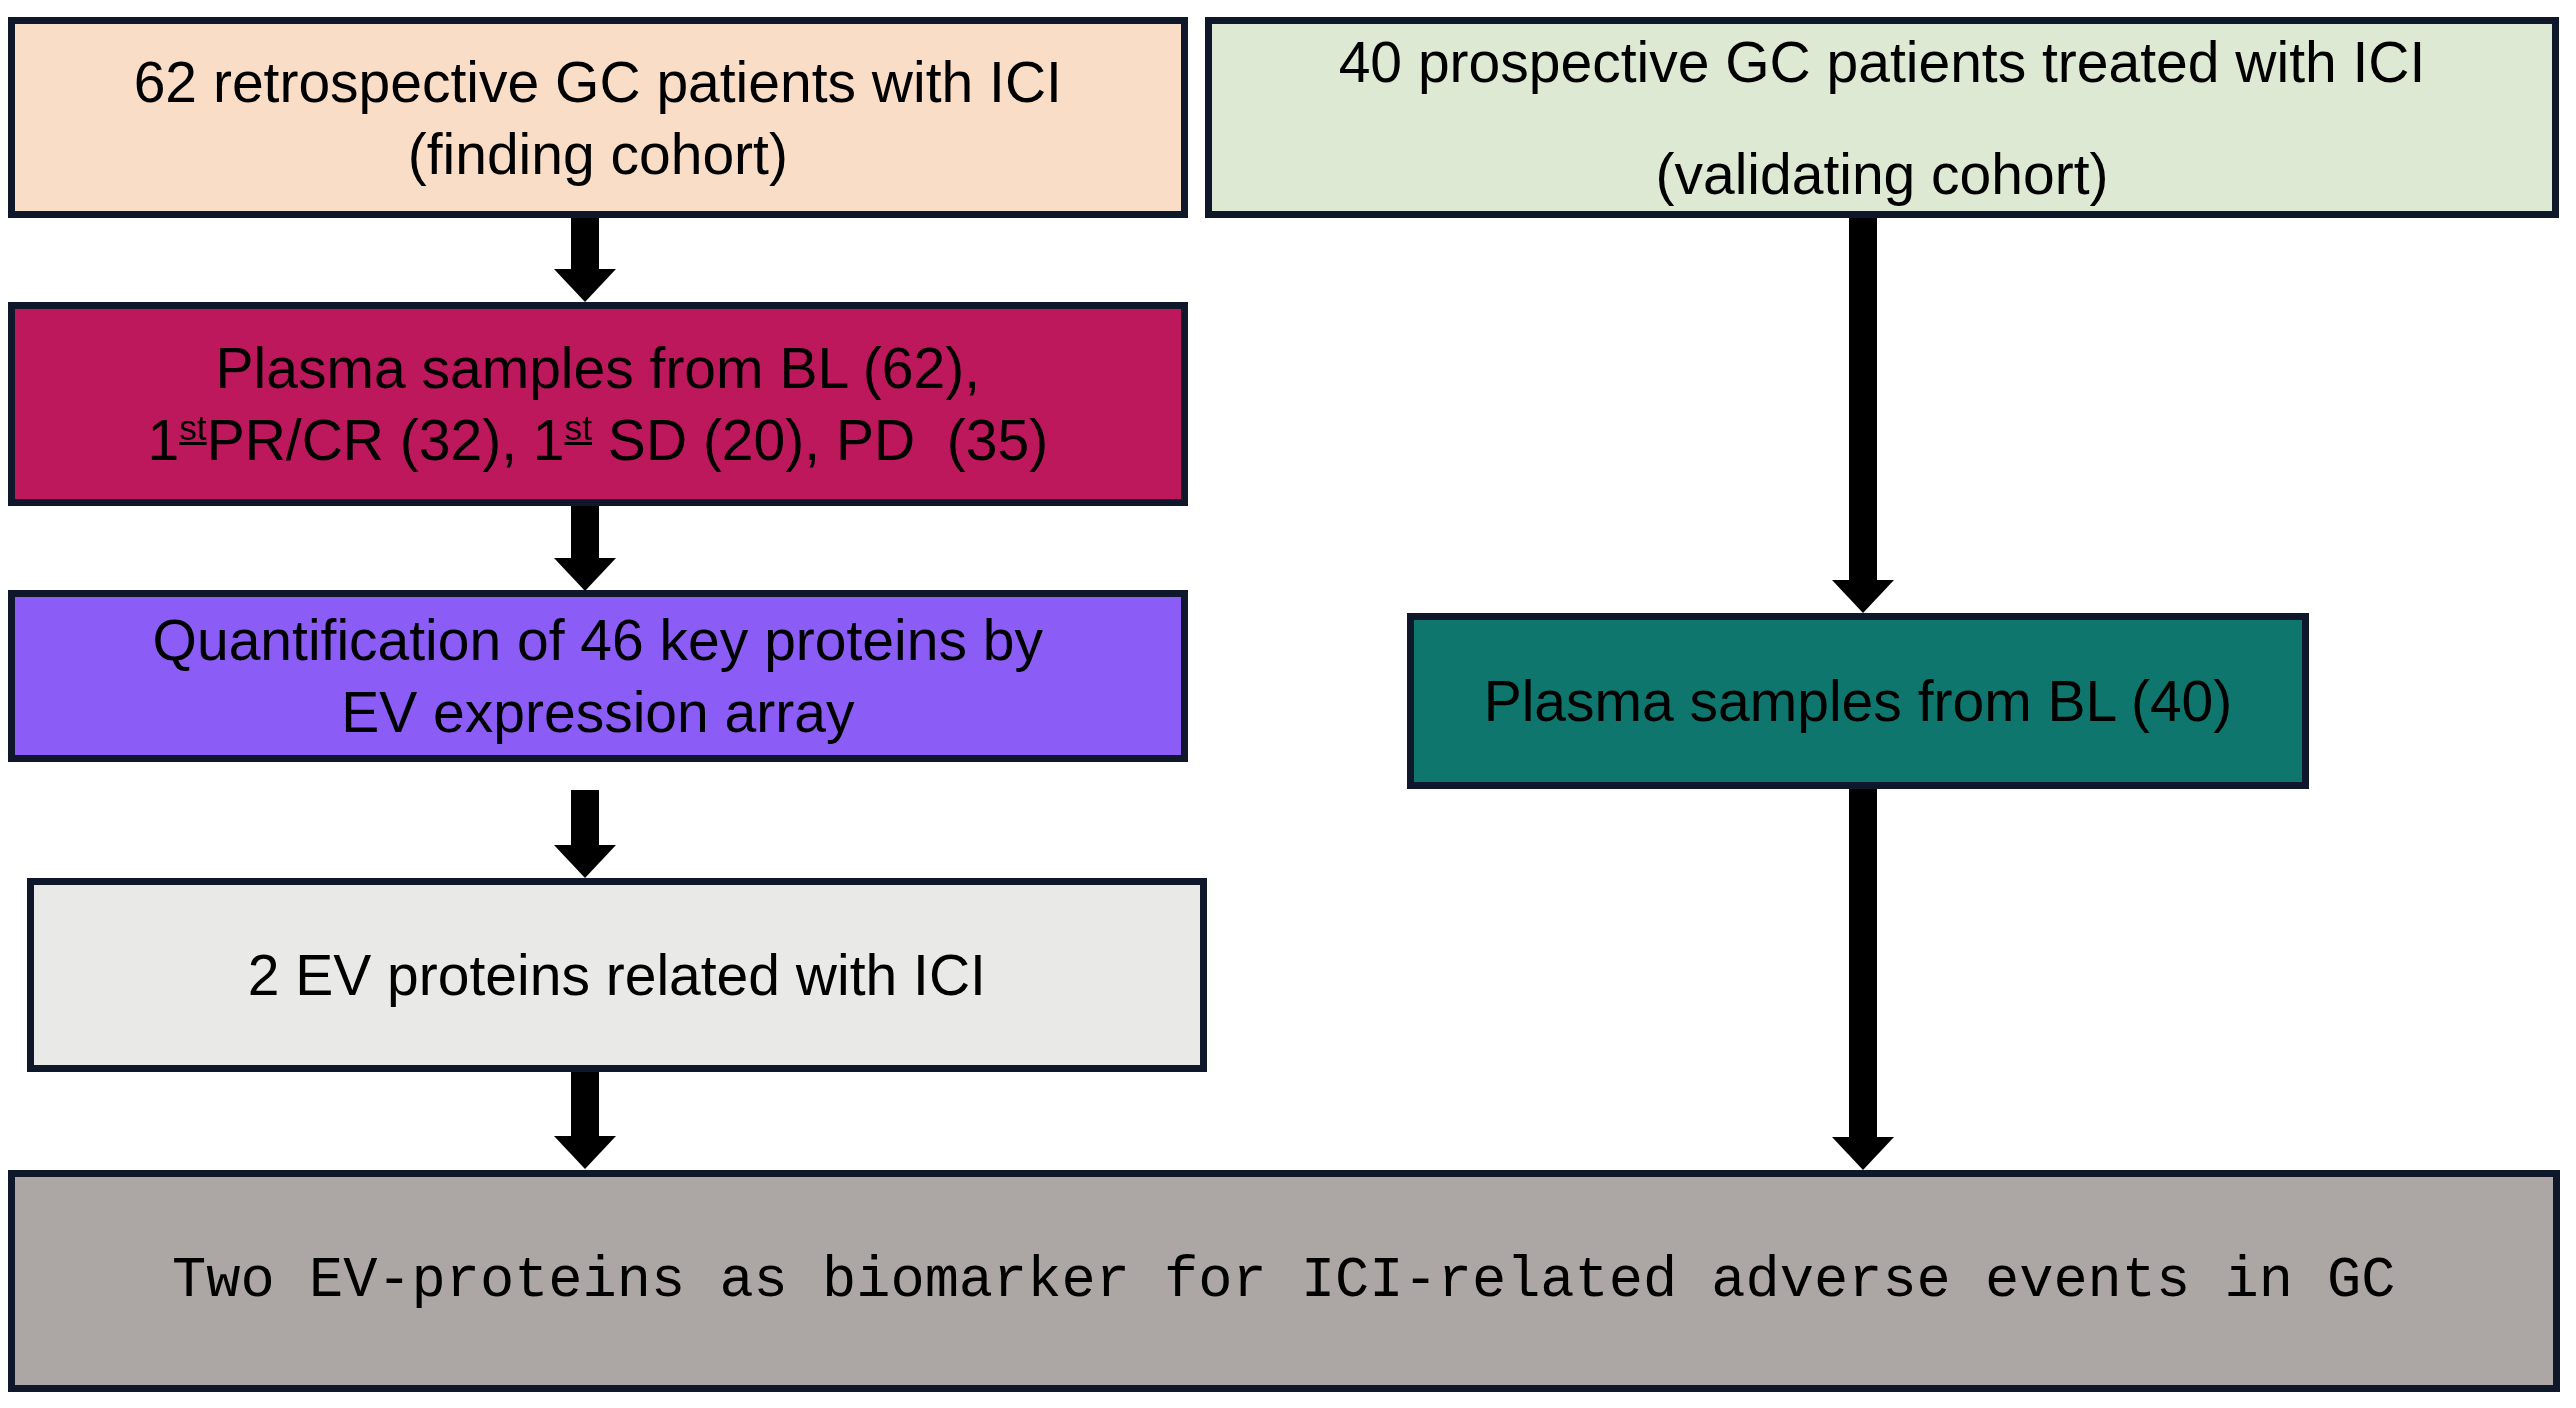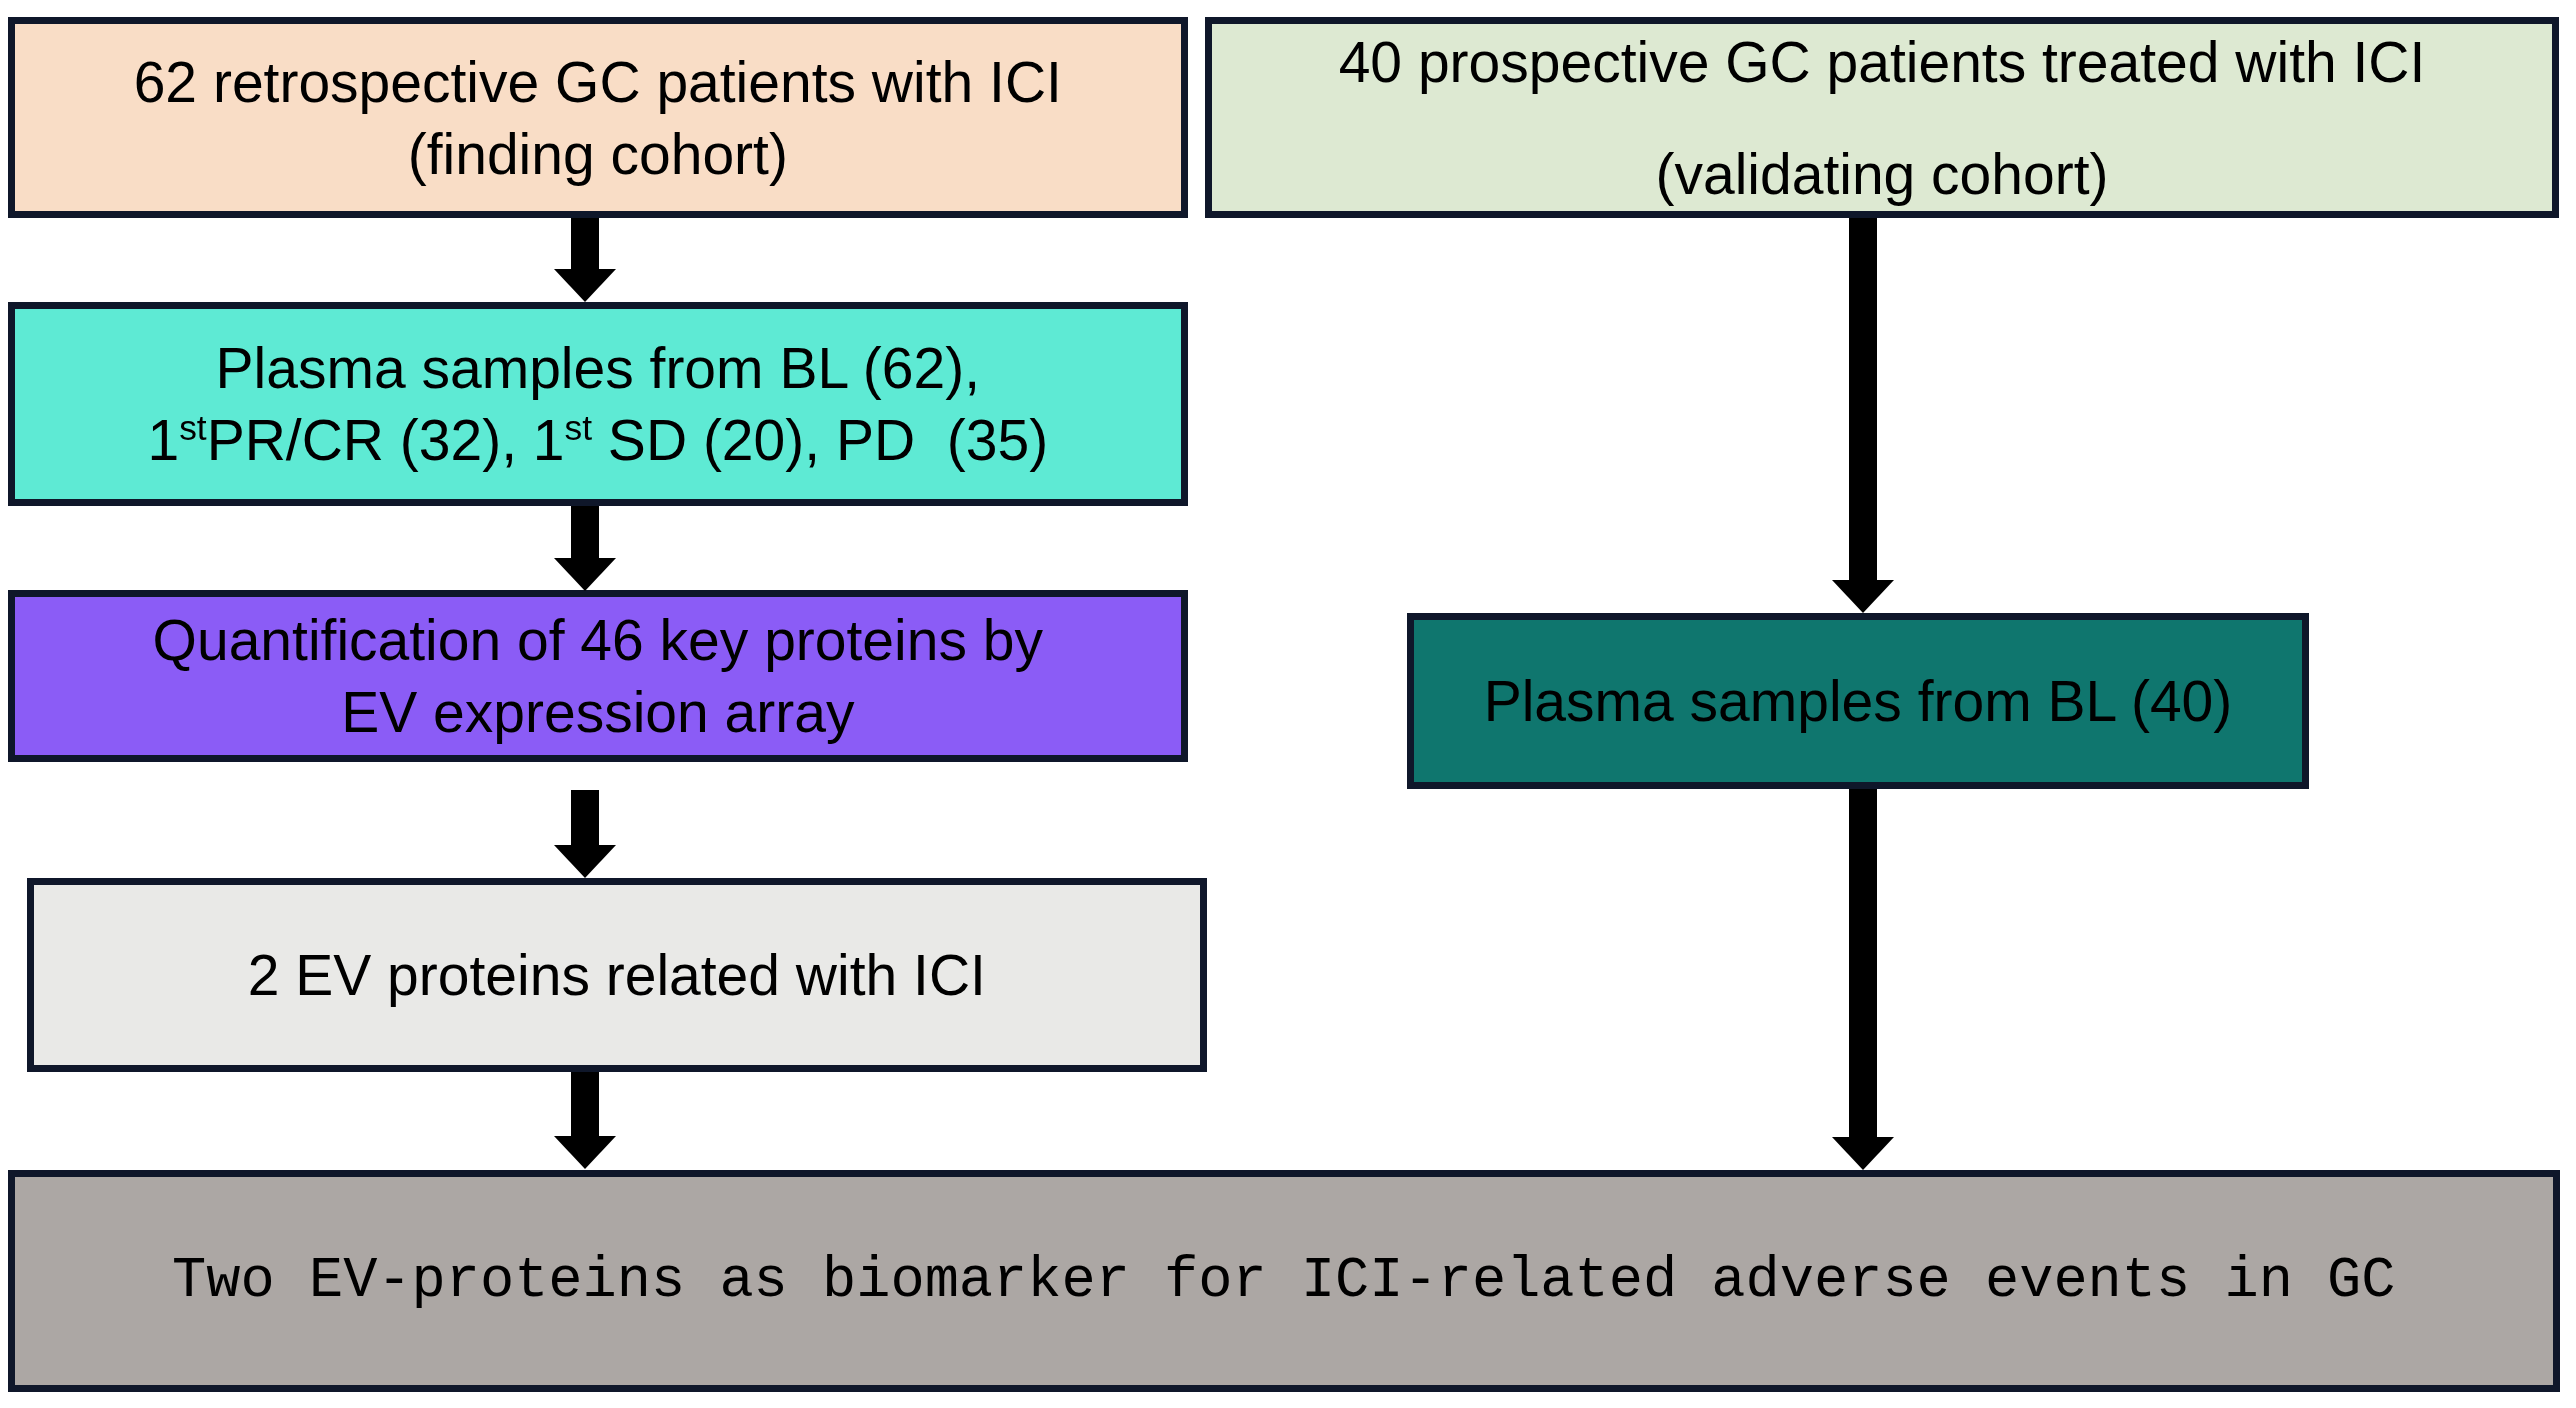--- a/index.html
+++ b/index.html
@@ -25,20 +25,21 @@
     line-height: 72px;
     white-space: pre;
   }
   .box .line { white-space: pre; }
   sup {
     font-size: 0.62em;
     line-height: 0;
     position: relative;
     top: -0.01em;
     vertical-align: super;
+    text-decoration: underline;
   }
   .arrow {
     position: absolute;
     width: 63px;
     display: flex;
     flex-direction: column;
     align-items: center;
   }
   .arrow-stem {
     width: 28px;
@@ -61,21 +62,21 @@
   <div class="box" style="left: 7.8px; top: 17px; width: 1180px; height: 201px; background-color: rgb(249, 221, 198);">
     <div class="line">62 retrospective GC patients with ICI</div>
     <div class="line">(finding cohort)</div>
   </div>
 
   <div class="box" style="left: 1205px; top: 17px; width: 1354px; height: 201px; background-color: rgb(221, 233, 210); gap: 40px;">
     <div class="line">40 prospective GC patients treated with ICI</div>
     <div class="line">(validating cohort)</div>
   </div>
 
-  <div class="box" style="left: 7.8px; top: 302px; width: 1180px; height: 204px; background-color: #5eead4;">
+  <div class="box" style="left: 7.8px; top: 302px; width: 1180px; height: 204px; background-color: #be185d;">
     <div class="line">Plasma samples from BL (62),</div>
     <div class="line"><span>1</span><sup>st</sup><span>PR/CR (32), 1</span><sup>st</sup><span> SD (20), PD  (35)</span></div>
   </div>
 
   <div class="box" style="left: 7.8px; top: 590px; width: 1180px; height: 172px; background-color: #8b5cf6;">
     <div class="line">Quantification of 46 key proteins by</div>
     <div class="line">EV expression array</div>
   </div>
 
   <div class="box" style="left: 7.8px; top: 878px; width: 1180px; height: 194px; background-color: rgb(233, 233, 231); margin-left: 19px;">

